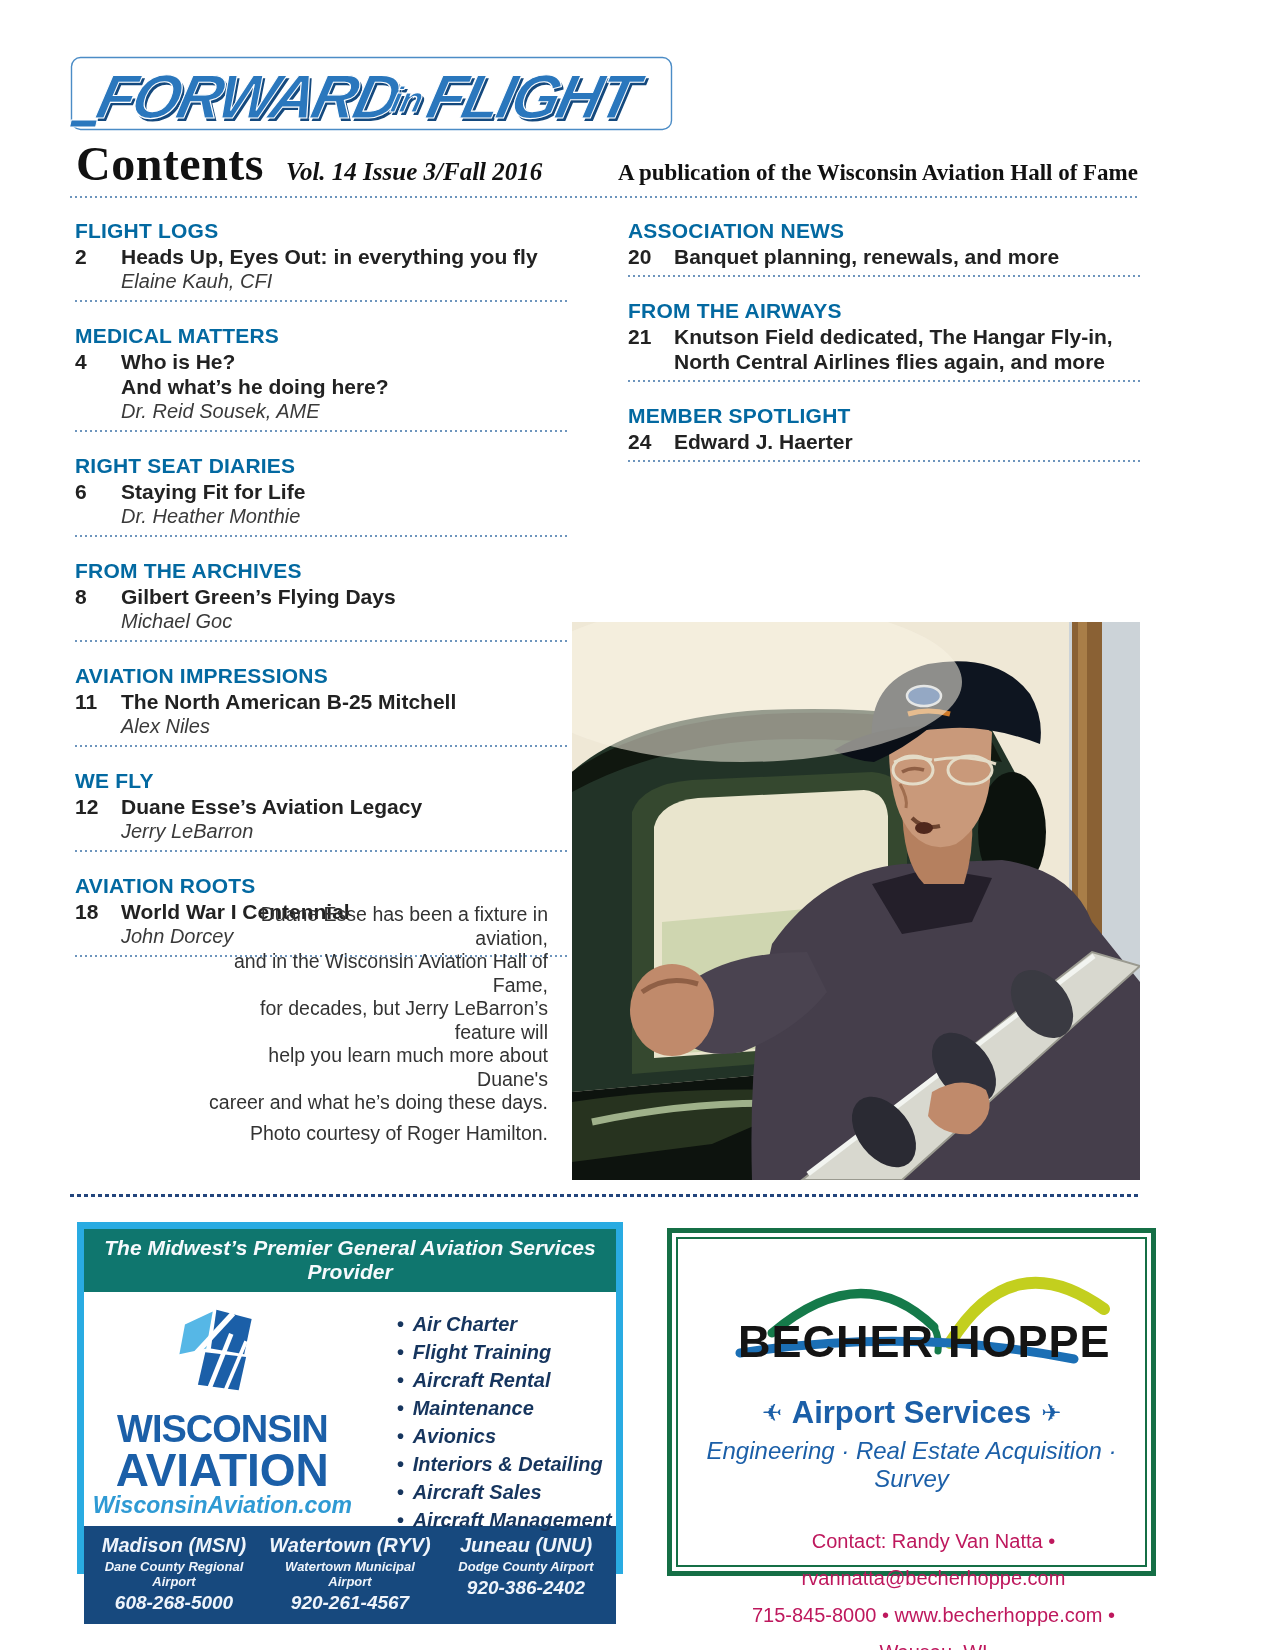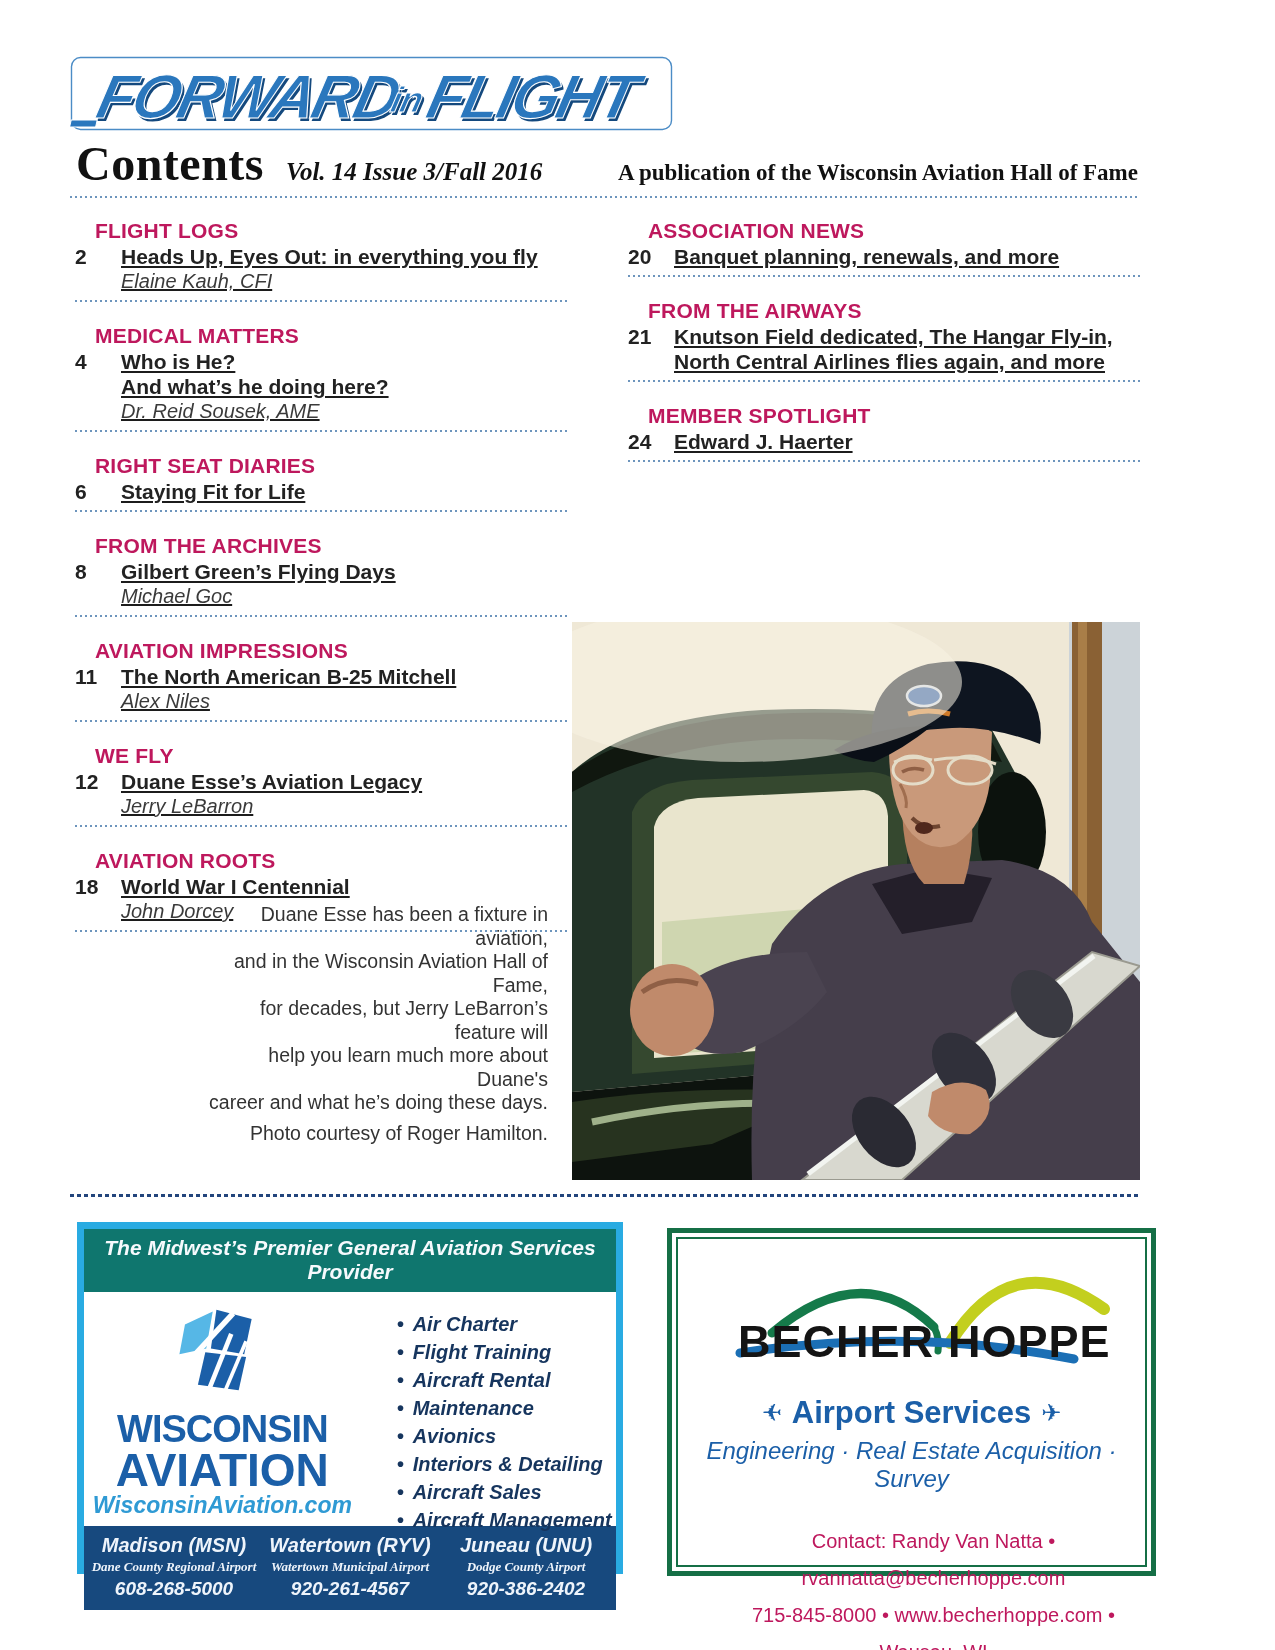--- a/index.html
+++ b/index.html
@@ -13,24 +13,24 @@
   .issue-label{font-family:"Liberation Serif",serif;font-weight:bold;font-style:italic;font-size:25px;color:#111;margin-left:22px;}
   .pub-line{font-family:"Liberation Serif",serif;font-weight:bold;font-size:23px;color:#111;margin-left:auto;}
   .dotline{height:2px;background:repeating-linear-gradient(90deg,#6d95bd 0 2px,rgba(0,0,0,0) 2px 5px);}
   .header-divider{position:absolute;left:70px;top:196px;width:1070px;}
 
   
   .toc-col{position:absolute;top:212px;}
   #toc-left{left:75px;width:494px;}
   #toc-right{left:628px;width:512px;}
   .toc-section{padding-top:6px;}
-  .toc-heading{font-size:21px;font-weight:bold;line-height:25px;color:#be185d;letter-spacing:.2px;margin-left:20px;}
+  .toc-heading{font-size:21px;font-weight:bold;line-height:25px;color:#0369a1;letter-spacing:.2px;}
   .entry{display:flex;margin-top:1px;}
   .num{width:46px;flex:0 0 46px;font-size:21px;font-weight:bold;line-height:25px;color:#222;}
-  .entry-body{flex:1;text-decoration:underline;}
+  .entry-body{flex:1;}
   .entry-title{font-size:21px;font-weight:bold;line-height:25px;color:#222;}
   .entry-author{font-size:20px;font-style:italic;line-height:25px;color:#3a3a3a;}
   .toc-sep{margin-top:6px;margin-bottom:15px;}
 
   
   .photo-box{position:absolute;left:572px;top:622px;width:568px;height:558px;overflow:hidden;}
   .caption-box{position:absolute;left:203px;top:903px;width:345px;text-align:right;}
   .caption-line{font-size:19.5px;line-height:23.5px;color:#333;}
   .credit-box{position:absolute;left:203px;top:1122px;width:345px;text-align:right;font-size:19.5px;color:#333;}
 
@@ -47,21 +47,21 @@
   .wa-left{flex:0 0 52%;display:flex;flex-direction:column;align-items:center;justify-content:center;padding-top:6px;}
   .wa-brand1{font-size:38px;font-weight:bold;color:#1b5fa8;letter-spacing:-1px;line-height:38px;margin-top:16px;}
   .wa-brand2{font-size:46px;font-weight:bold;color:#1b5fa8;letter-spacing:0px;line-height:44px;}
   .wa-site{font-size:23px;font-weight:bold;font-style:italic;color:#2f9ad4;margin-top:0;}
   .wa-right{flex:1;padding-top:18px;}
   .wa-service{font-size:20px;font-weight:bold;font-style:italic;color:#16355e;line-height:28px;margin-left:36px;}
   .wa-service .blt{margin-right:9px;}
   .wa-locs{background:#17497e;display:flex;color:#eef4fb;text-align:center;padding:8px 2px 10px;}
   .wa-loc{flex:1;}
   .wa-city{font-size:20px;font-weight:bold;font-style:italic;}
-  .wa-airport{font-size:13px;font-weight:bold;font-style:italic;margin-top:2px;font-family:Liberation Serif, serif;}
+  .wa-airport{font-size:13px;font-weight:bold;font-style:italic;margin-top:2px;}
   .wa-phone{font-size:19px;font-weight:bold;font-style:italic;margin-top:3px;}
 
   
   .bh-ad{position:absolute;left:667px;top:1228px;width:489px;height:348px;background:#ffffff;
          border:5px solid #156f46;box-sizing:border-box;
          box-shadow:inset 0 0 0 4px #ffffff, inset 0 0 0 6px #156f46;
          text-align:center;}
   .bh-logo{margin-top:14px;}
   .bh-airport{margin-top:16px;font-size:31px;font-weight:bold;color:#1b5fa8;}
   .bh-plane{font-size:24px;font-weight:normal;display:inline-block;vertical-align:2px;}
@@ -133,20 +133,21 @@
       <div class="dotline toc-sep"></div>
     </div>
 
     <div class="toc-section">
       <div class="toc-heading">RIGHT SEAT DIARIES</div>
       <div>
           <div class="entry">
             <div class="num">6</div>
             <div class="entry-body">
               <div class="entry-title">Staying Fit for Life</div>
+              <div class="entry-author">Dr. Heather Monthie</div>
             </div>
           </div>
         </div>
       <div class="dotline toc-sep"></div>
     </div>
 
     <div class="toc-section">
       <div class="toc-heading">FROM THE ARCHIVES</div>
       <div>
           <div class="entry">

